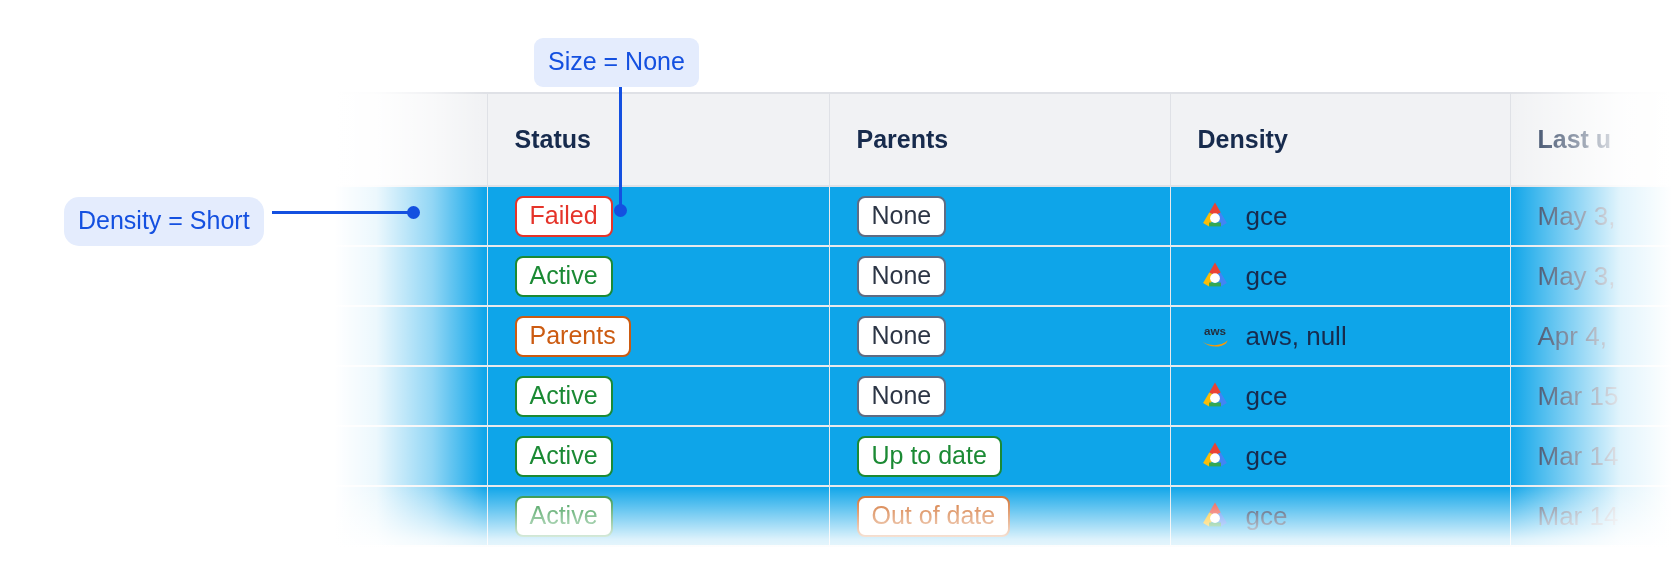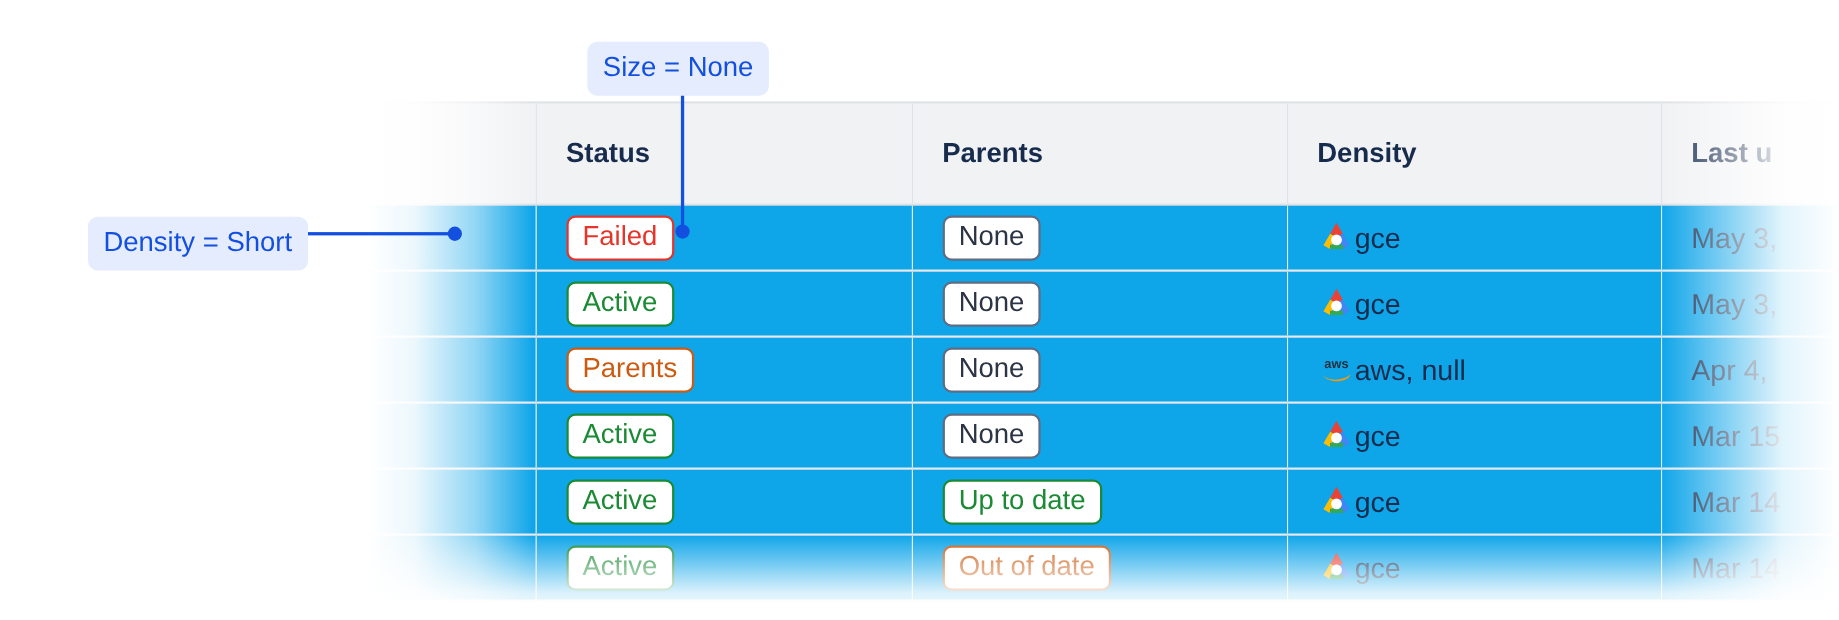--- a/index.html
+++ b/index.html
@@ -76,21 +76,21 @@
     white-space: nowrap;
   }
   .badge.failed     { color: #e5342a; border-color: #e5342a; }
   .badge.active     { color: #1b8a34; border-color: #1b8a34; }
   .badge.degraded   { color: #cc5b11; border-color: #cc5b11; }
   .badge.neutral    { color: #2c3545; border-color: #5e6c84; }
   .badge.uptodate   { color: #1b8a34; border-color: #1b8a34; }
   .badge.outofdate  { color: #cc5b11; border-color: #cc5b11; }
 
   
-  .provider-cell { display: flex; align-items: center; }
+  .provider-cell { display: flex; align-items: center; gap: 14px; }
   .provider-icon { width: 34px; height: 32px; flex: none; display: block; }
   .provider-label { font-size: 26px; color: #172b4d; }
 
   
   .fade {
     position: absolute;
     top: 0; height: 564px;
     pointer-events: none;
     z-index: 5;
   }
@@ -129,21 +129,21 @@
     position: absolute;
     background: #e4ecfd;
     color: #1450e0;
     font-size: 25px;
     line-height: 1;
     border-radius: 9px;
     padding: 11px 14px 13px;
     white-space: nowrap;
     z-index: 20;
   }
-  #anno-density { left: 80px; top: 197px; }
+  #anno-density { left: 64px; top: 197px; border-radius: 15px; }
   #anno-size    { left: 534px; top: 38px; }
 
   .anno-line {
     position: absolute;
     background: #1450e0;
     z-index: 19;
   }
   #line-density { left: 272px; top: 211px; width: 146px; height: 3px; }
   #line-size    { left: 619px; top: 74px; width: 3px; height: 136px; }
 

